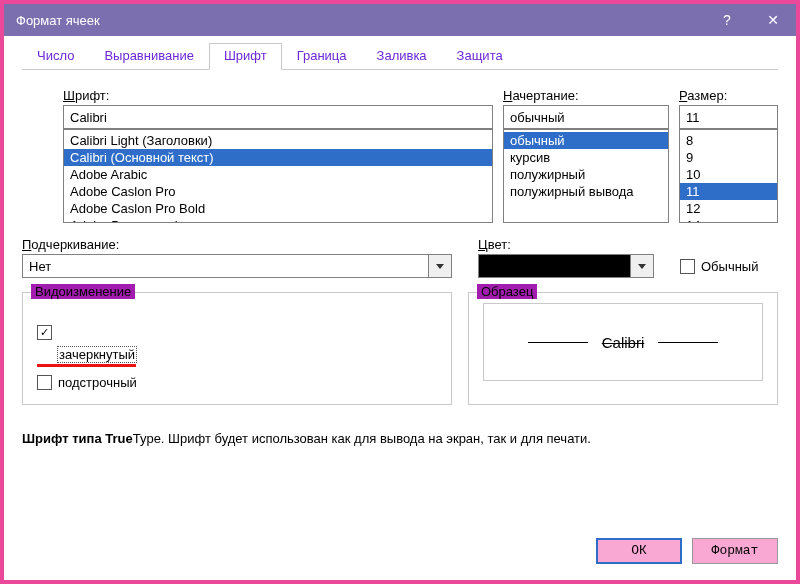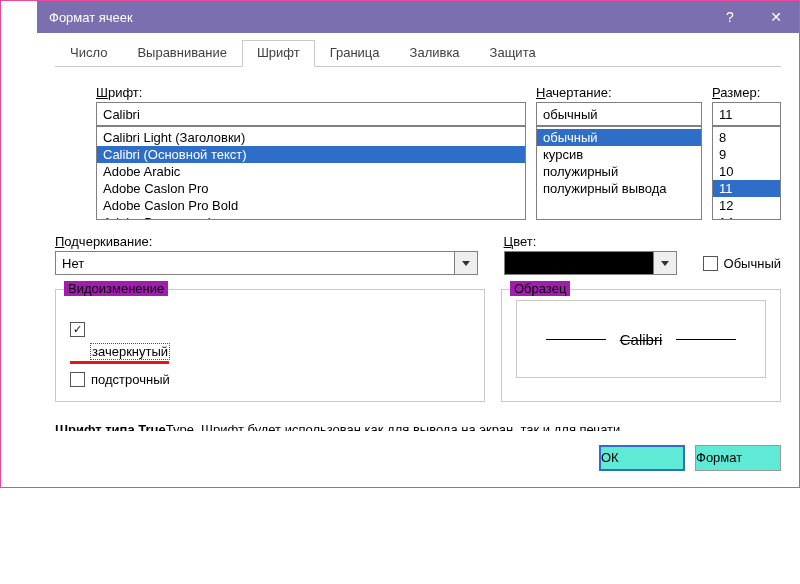--- a/index.html
+++ b/index.html
@@ -1,25 +1,25 @@
 <!DOCTYPE html>
 <html><head>
 <meta charset="utf-8">
 <style>
   * { box-sizing: border-box; font-family: "Segoe UI", Tahoma, sans-serif; font-size: 13px; }
   body { margin: 0; background: #fff; }
-  .window { width: 800px; height: 488px; border: 1px solid #ec4899; display: flex; flex-direction: column; padding-left: 36px; }
+  .window { width: 800px; height: 584px; border: 4px solid #ec4899; display: flex; flex-direction: column; }
   .titlebar { background: #7b6fb0; color: #fff; height: 32px; display: flex; align-items: center; padding: 0 0 0 12px; }
   .titlebar-title { flex: 1; font-size: 13px; }
   .titlebar-btn { width: 46px; height: 32px; display: flex; align-items: center; justify-content: center; color: #fff; font-size: 14px; }
 
   .body { flex: 1; padding: 6px 18px 0 18px; display: flex; flex-direction: column; overflow: hidden; background:#fff; }
 
   .tabs { display: flex; border-bottom: 1px solid #c9c9c9; position: relative; height: 28px; }
-  .tab { padding: 4px 14px; color: #404040; border: 1px solid transparent; border-bottom: none; cursor: default; position: relative; top: 1px; }
+  .tab { padding: 4px 14px; color: #6d28d9; border: 1px solid transparent; border-bottom: none; cursor: default; position: relative; top: 1px; }
   .tab.active { border-color: #c9c9c9; background: #fff; border-bottom: 1px solid #fff; }
 
   .content { padding-top: 18px; flex: 1; overflow: hidden; }
 
   .row { display: flex; gap: 10px; margin-left: 41px; }
   .col-font { width: 430px; }
   .col-style { width: 166px; }
   .col-size  { flex: 1; }
 
   .lbl { margin-bottom: 2px; }
@@ -57,25 +57,25 @@
   .col-preview { flex: 1; }
 
   .red-underline { border-bottom: 3px solid #e11; display:inline-block; padding-bottom:2px; }
   .dotted-focus { outline: 1px dotted #555; outline-offset: 0px; padding:0 1px;margin-top:44px; }
 
   .preview-box { border:1px solid #c9c9c9; height: 78px; display:flex; align-items:center; justify-content:center; }
   .preview-inner { display:flex; align-items:center; gap:14px; }
   .preview-line { width:60px; border-bottom:1px solid #000; }
   .preview-text { font-size:15px; text-decoration: line-through; }
 
-  .desc { margin-top: 20px; }
+  .desc { margin-top: 26px; }
   .desc b { font-weight: bold; }
 
   .footer { display:flex; justify-content:flex-end; gap:10px; padding: 14px 18px 16px; }
-  .ftbtn { width:86px; height:26px; border:1px solid #999; background:#5eead4; line-height:24px; cursor:default; }
+  .ftbtn { width:86px; height:26px; border:1px solid #999; background:#f9a8d4; text-align:center; line-height:24px; cursor:default;font-family:Liberation Mono, monospace; }
   .ftbtn.primary { border:2px solid #2f6ec8; line-height:22px; }
 </style>
 </head>
 <body>
 
 <div class="window">
 
   <div class="titlebar">
     <div class="titlebar-title">Формат ячеек</div>
     <div class="titlebar-btn">?</div>

